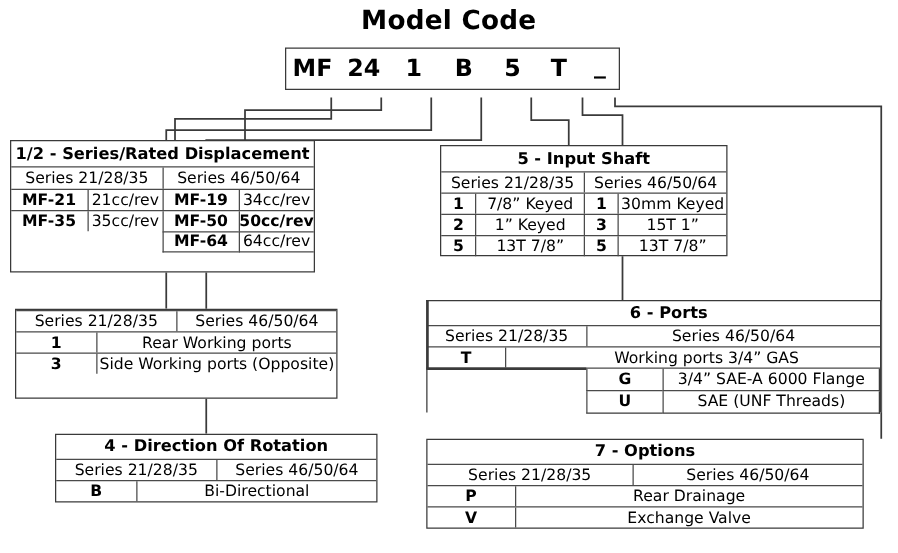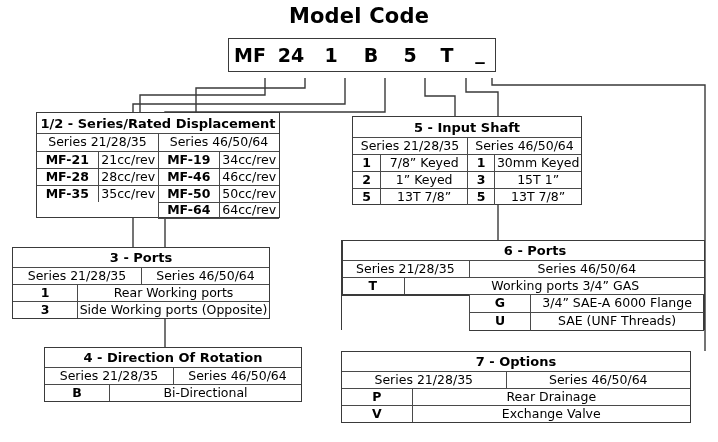--- a/index.html
+++ b/index.html
@@ -93,45 +93,39 @@
   <div id="codebar" style="left:228px;top:38px;width:268px;height:34px;justify-content:center;">
     <div class="seg" style="width:42px;">MF</div>
     <div class="seg" style="width:40px;">24</div>
     <div class="seg" style="width:40px;">1</div>
     <div class="seg" style="width:40px;">B</div>
     <div class="seg" style="width:38px;">5</div>
     <div class="seg" style="width:36px;">T</div>
     <div class="seg under" style="width:30px;align-items:center;padding-bottom:6px;">_</div>
   </div>
 
-  <div class="box" style="left:36px;top:112px;width:244px;height:106px;">
+  <div class="box" style="left:8px;top:112px;width:244px;height:106px;">
     <div class="row" style="height:20px;">
       <div class="cell hdr" style="width:100%;">1/2 - Series/Rated Displacement</div>
     </div>
     <div class="row bt" style="height:18px;">
       <div class="cell" style="width:50%;">Series 21/28/35</div>
       <div class="cell bl" style="width:50%;">Series 46/50/64</div>
     </div>
     <div class="row bt" style="height:17px;">
       <div class="cell code" style="width:25%;">MF-21</div>
       <div class="cell bl" style="width:25%;">21cc/rev</div>
       <div class="cell bl code" style="width:25%;">MF-19</div>
       <div class="cell bl" style="width:25%;">34cc/rev</div>
     </div>
     <div class="row bt" style="height:17px;">
-      <div class="cell code" style="width:25%;">MF-28</div>
-      <div class="cell bl" style="width:25%;">28cc/rev</div>
-      <div class="cell bl code" style="width:25%;">MF-46</div>
-      <div class="cell bl" style="width:25%;">46cc/rev</div>
-    </div>
-    <div class="row bt" style="height:17px;">
       <div class="cell code" style="width:25%;">MF-35</div>
       <div class="cell bl" style="width:25%;">35cc/rev</div>
       <div class="cell bl code" style="width:25%;">MF-50</div>
-      <div class="cell bl" style="width:25%;">50cc/rev</div>
+      <div class="cell bl" style="width:25%;font-weight:bold;">50cc/rev</div>
     </div>
     <div class="row" style="height:17px;">
       <div class="cell blank" style="width:50%;"></div>
       <div class="cell bl bt code" style="width:25%;border-bottom:1.2px solid #4a4a4a;">MF-64</div>
       <div class="cell bl bt" style="width:25%;border-bottom:1.2px solid #4a4a4a;">64cc/rev</div>
     </div>
   </div>
 
   <div class="box" style="left:352px;top:116px;width:230px;height:89px;">
     <div class="row" style="height:20px;">
@@ -155,23 +149,20 @@
     </div>
     <div class="row bt" style="height:17px;">
       <div class="cell code" style="width:12%;">5</div>
       <div class="cell bl" style="width:38%;">13T 7/8”</div>
       <div class="cell bl code" style="width:12%;">5</div>
       <div class="cell bl" style="width:38%;">13T 7/8”</div>
     </div>
   </div>
 
   <div class="box" style="left:12px;top:247px;width:258px;height:72px;">
-    <div class="row" style="height:19px;">
-      <div class="cell hdr" style="width:100%;">3 - Ports</div>
-    </div>
     <div class="row bt" style="height:17px;">
       <div class="cell" style="width:50%;">Series 21/28/35</div>
       <div class="cell bl" style="width:50%;">Series 46/50/64</div>
     </div>
     <div class="row bt" style="height:17px;">
       <div class="cell code" style="width:25%;">1</div>
       <div class="cell bl" style="width:75%;">Rear Working ports</div>
     </div>
     <div class="row bt" style="height:17px;">
       <div class="cell code" style="width:25%;">3</div>

